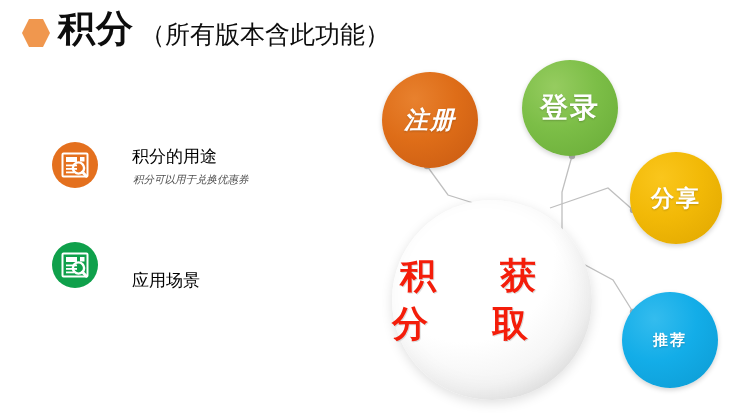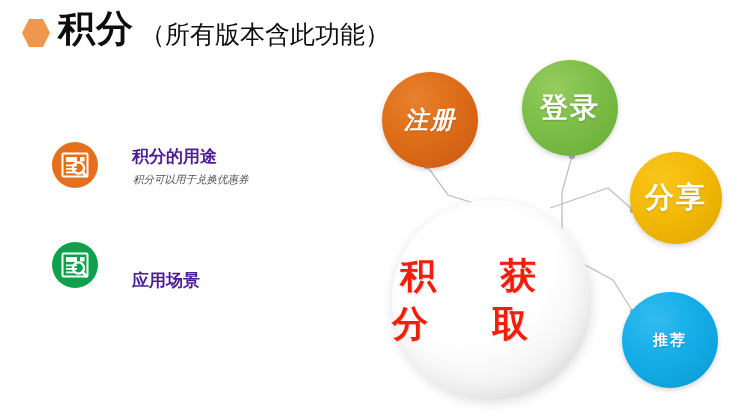--- a/index.html
+++ b/index.html
@@ -57,22 +57,22 @@
     left: 0; top: 0;
     width: 46px; height: 46px;
     border-radius: 50%;
   }
   .feat-icon.orange { background: #E4701E; }
   .feat-icon.green  { background: #0FA04B; }
   .feat-icon svg { position: absolute; left: 9px; top: 9px; }
   .feat-title {
     position: absolute;
     font-size: 17px;
-    font-weight: bold;
-    color: #4c1d95;
+    font-weight: normal;
+    color: #000000;
     white-space: nowrap;
     text-align: right;
   }
   .feat-desc {
     position: absolute;
     font-size: 10.5px;
     color: #4d4d4d;
     line-height: 17px;
     white-space: nowrap;
   }
@@ -116,21 +116,21 @@
     font-style: italic;
   }
   #bubble-login {
     left: 172px; top: 20px; width: 96px; height: 96px;
     font-size: 28px;
     background: radial-gradient(circle at 34% 28%, #96CC60 0%, #7CBE47 45%, #68AB37 100%);
     box-shadow: 0 2px 5px rgba(0,0,0,0.18);
   }
   #bubble-share {
     left: 280px; top: 112px; width: 92px; height: 92px;
-    font-size: 29px;
+    font-size: 23px;
     background: radial-gradient(circle at 34% 28%, #FAC61C 0%, #F2B907 45%, #DFA600 100%);
     box-shadow: 0 2px 5px rgba(0,0,0,0.18);
   }
   #bubble-recommend {
     left: 272px; top: 252px; width: 96px; height: 96px;
     font-size: 15px;
     background: radial-gradient(circle at 34% 28%, #34BCEE 0%, #13ADE8 45%, #0C9AD2 100%);
     box-shadow: 0 2px 5px rgba(0,0,0,0.18);
   }
 

